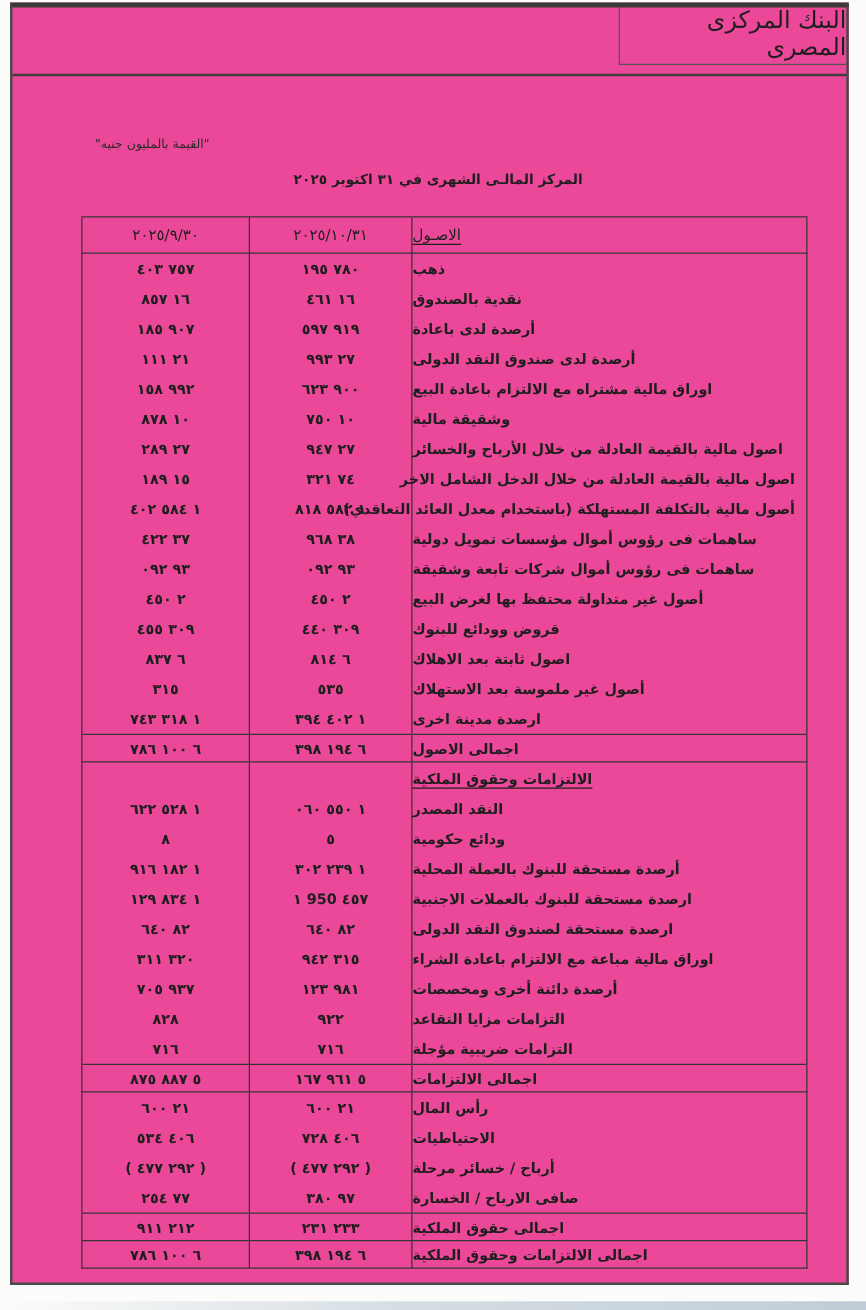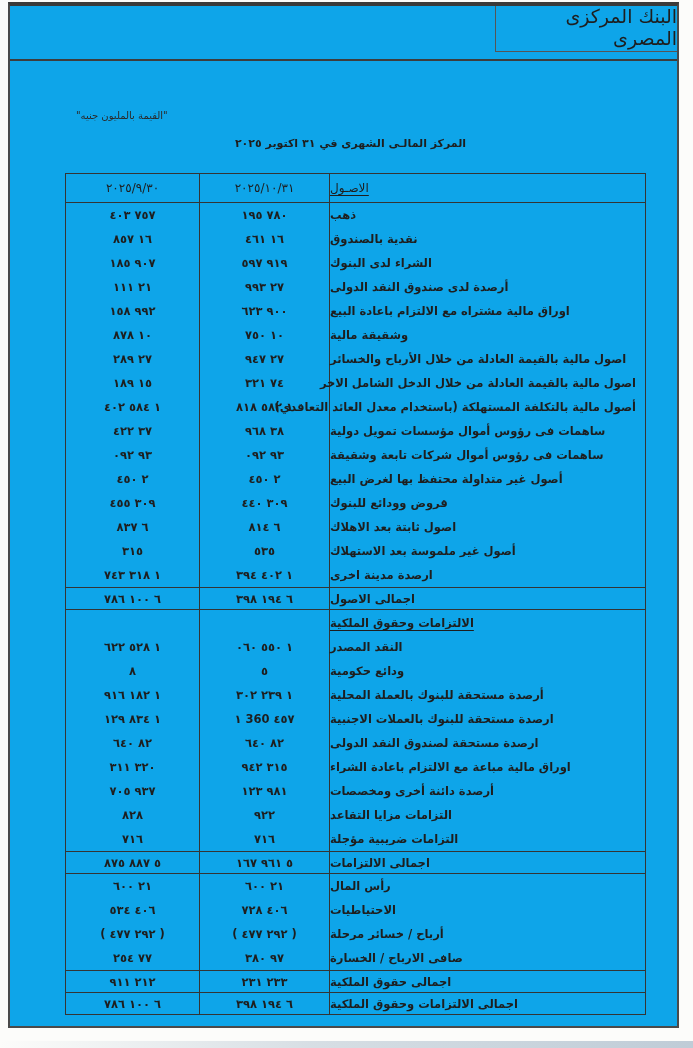--- a/index.html
+++ b/index.html
@@ -21,21 +21,21 @@
   
   .page {
     position: absolute;
     left: 8px;
     top: 2px;
     width: 671px;
     height: 1026px;
     border: 2px solid #4a4a4a;
     border-top: 4px solid #3a3a3a;
     box-sizing: border-box;
-    background: #0ea5e9;
+    background: #ec4899;
   }
   
   .bank-box {
     position: absolute;
     top: 0;
     right: 0;
     width: 182px;
     height: 46px;
     border-left: 1.5px solid #555;
     border-bottom: 1.5px solid #555;
@@ -170,21 +170,21 @@
             <td class="c-label"><span>ذهب</span></td>
             <td class="c-num"><span class="num">٧٨٠ ١٩٥</span></td>
             <td class="c-num"><span class="num">٧٥٧ ٤٠٣</span></td>
           </tr>
           <tr class="row-data">
             <td class="c-label"><span>نقدية بالصندوق</span></td>
             <td class="c-num"><span class="num">١٦ ٤٦١</span></td>
             <td class="c-num"><span class="num">١٦ ٨٥٧</span></td>
           </tr>
           <tr class="row-data">
-            <td class="c-label"><span>الشراء لدى البنوك</span></td>
+            <td class="c-label"><span>أرصدة لدى باعادة</span></td>
             <td class="c-num"><span class="num">٩١٩ ٥٩٧</span></td>
             <td class="c-num"><span class="num">٩٠٧ ١٨٥</span></td>
           </tr>
           <tr class="row-data">
             <td class="c-label"><span>أرصدة لدى صندوق النقد الدولى</span></td>
             <td class="c-num"><span class="num">٢٧ ٩٩٣</span></td>
             <td class="c-num"><span class="num">٢١ ١١١</span></td>
           </tr>
           <tr class="row-data">
             <td class="c-label"><span>اوراق مالية مشتراه مع الالتزام باعادة البيع</span></td>
@@ -266,21 +266,21 @@
             <td class="c-num"><span class="num">٥</span></td>
             <td class="c-num"><span class="num">٨</span></td>
           </tr>
           <tr class="row-data">
             <td class="c-label"><span>أرصدة مستحقة للبنوك بالعملة المحلية</span></td>
             <td class="c-num"><span class="num">١ ٢٣٩ ٣٠٢</span></td>
             <td class="c-num"><span class="num">١ ١٨٢ ٩١٦</span></td>
           </tr>
           <tr class="row-data">
             <td class="c-label"><span>ارصدة مستحقة للبنوك بالعملات الاجنبية</span></td>
-            <td class="c-num"><span class="num">١ 360 ٤٥٧</span></td>
+            <td class="c-num"><span class="num">١ 950 ٤٥٧</span></td>
             <td class="c-num"><span class="num">١ ٨٣٤ ١٢٩</span></td>
           </tr>
           <tr class="row-data">
             <td class="c-label"><span>ارصدة مستحقة لصندوق النقد الدولى</span></td>
             <td class="c-num"><span class="num">٨٢ ٦٤٠</span></td>
             <td class="c-num"><span class="num">٨٢ ٦٤٠</span></td>
           </tr>
           <tr class="row-data">
             <td class="c-label"><span>اوراق مالية مباعة مع الالتزام باعادة الشراء</span></td>
             <td class="c-num"><span class="num">٣١٥ ٩٤٢</span></td>

